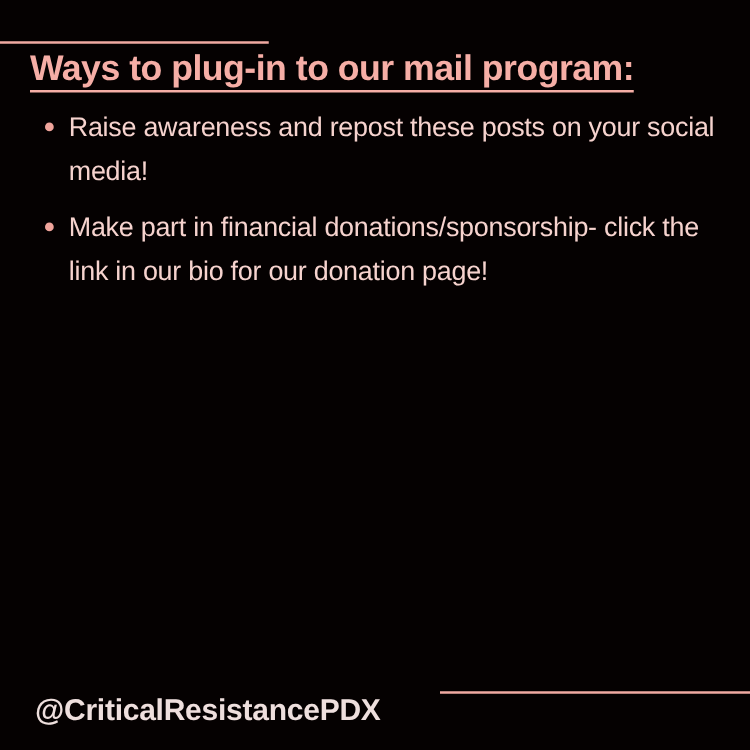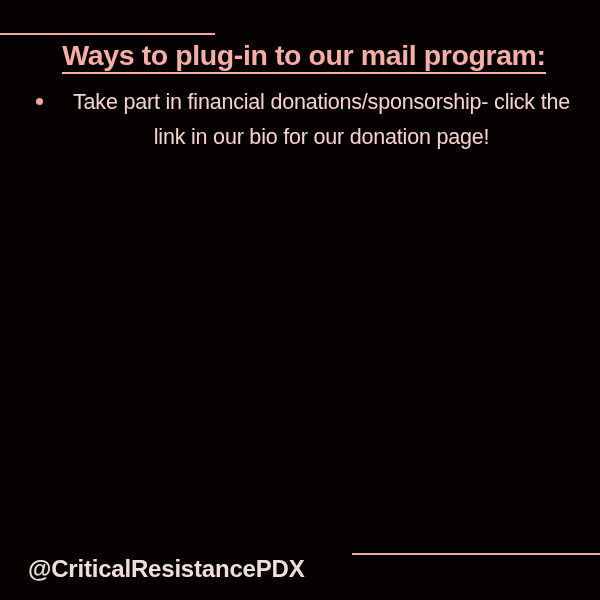--- a/index.html
+++ b/index.html
@@ -7,21 +7,20 @@
     padding: 0;
     background: #000000;
   }
   #poster {
     position: relative;
     width: 600px;
     height: 600px;
     background: #050101;
     overflow: hidden;
     font-family: "Liberation Sans", sans-serif;
-    text-align: center;
     -webkit-font-smoothing: antialiased;
   }
 
   
   .rule-top {
     position: absolute;
     left: 0px;
     top: 33px;
     width: 215px;
     height: 2px;
@@ -102,25 +101,29 @@
 
   <div class="rule-top"></div>
 
   <div class="headline">
     <span class="headline-text">Ways to plug-in to our mail program:</span>
   </div>
 
   <div class="bullets">
 
 
+    <div class="bullet-row">
+      <span class="bullet-dot"></span>
+      <span class="bullet-text">Raise awareness and repost these posts on your social media!</span>
+    </div>
 
 
     <div class="bullet-row">
       <span class="bullet-dot"></span>
-      <span class="bullet-text">Take part in financial donations/sponsorship- click the link in our bio for our donation page!</span>
+      <span class="bullet-text">Make part in financial donations/sponsorship- click the link in our bio for our donation page!</span>
     </div>
 
 
   </div>
 
   <div class="footer-handle">@CriticalResistancePDX</div>
   <div class="rule-bottom"></div>
 
 </div>
 

